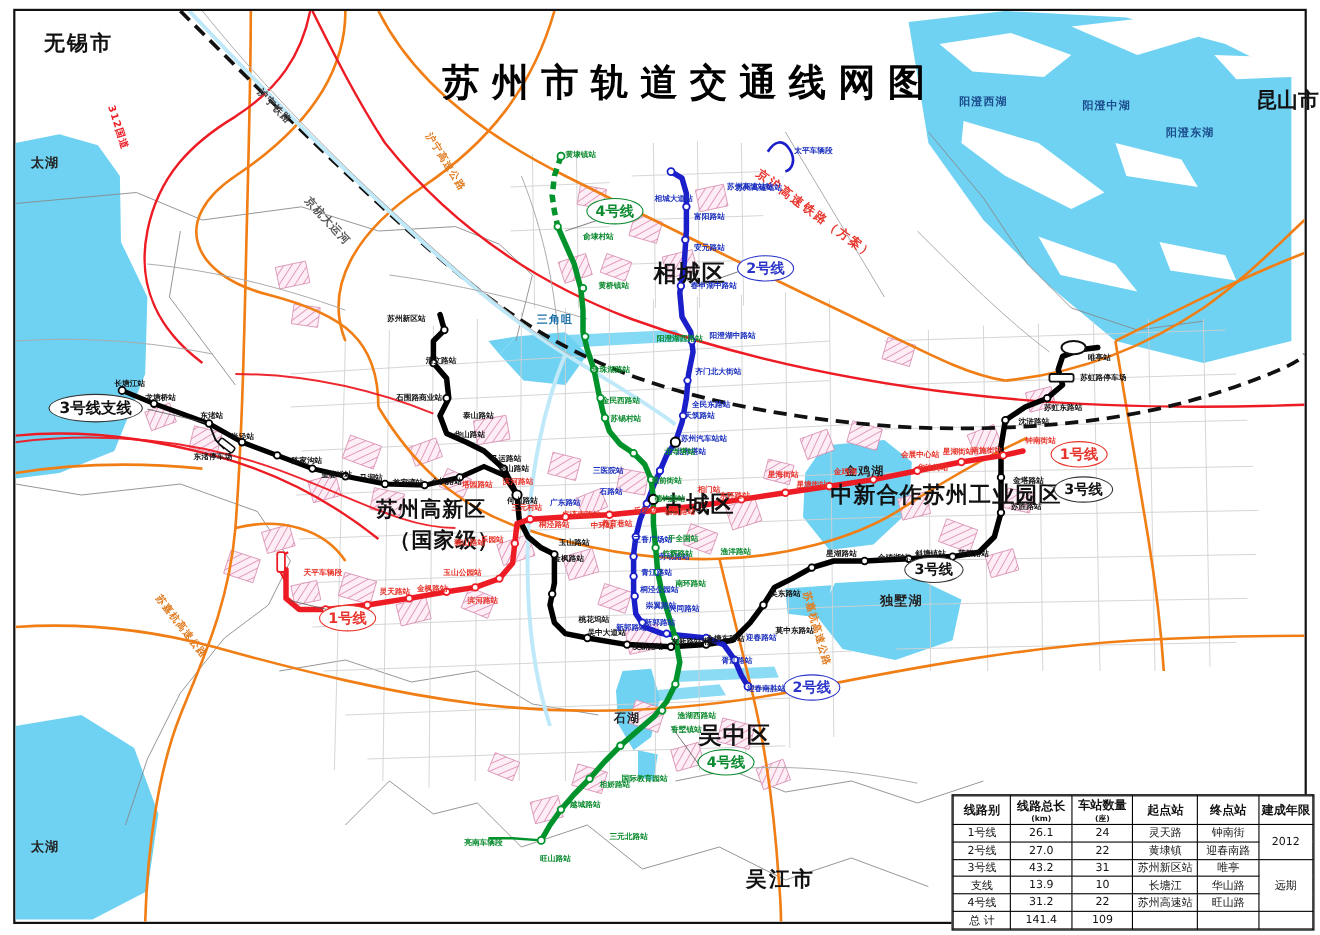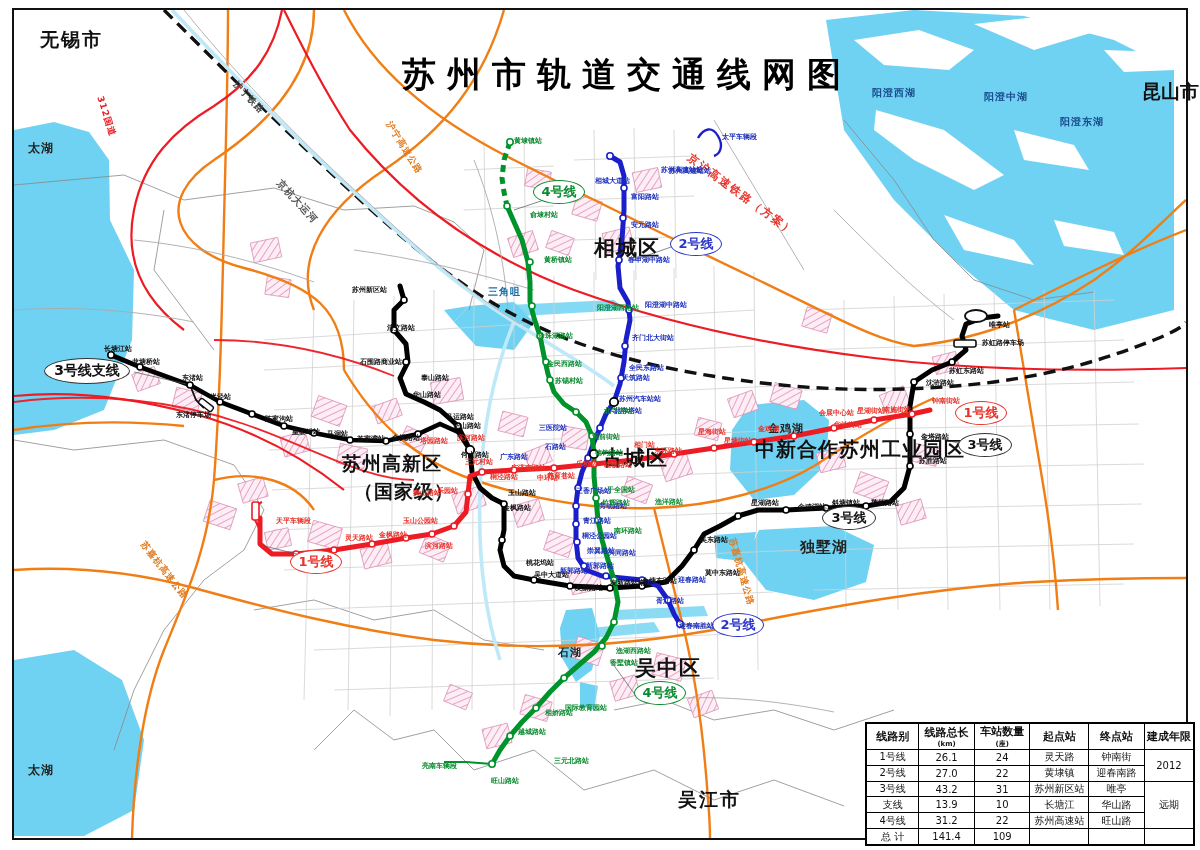--- a/index.html
+++ b/index.html
@@ -439,21 +439,21 @@
     <div class="lbl district-label" style="left:340px;top:472px;">（国家级）</div>
     <div class="lbl district-label" style="left:741px;top:429px;font-size:20px;">中新合作苏州工业园区</div>
 
     <div class="lbl lake-label big" style="left:14px;top:132px;">太湖</div>
     <div class="lbl lake-label big" style="left:14px;top:754px;">太湖</div>
     <div class="lbl lake-label" style="left:858px;top:78px;">阳澄西湖</div>
     <div class="lbl lake-label" style="left:970px;top:82px;">阳澄中湖</div>
     <div class="lbl lake-label" style="left:1046px;top:107px;">阳澄东湖</div>
     <div class="lbl lake-label" style="left:474px;top:277px;color:#1a6fa8;">三角咀</div>
     <div class="lbl lake-label" style="left:754px;top:413px;font-size:11px;color:#222;">金鸡湖</div>
-    <div class="lbl lake-label" style="left:786px;top:530px;font-size:15px;color:#222;">独墅湖</div>
+    <div class="lbl lake-label" style="left:786px;top:530px;font-size:12px;color:#222;">独墅湖</div>
     <div class="lbl lake-label" style="left:544px;top:637px;font-size:11px;color:#222;">石湖</div>
 
     <div class="lbl road-label" style="left:90px;top:85px;transform:rotate(72deg);transform-origin:left top;color:#ed1c24;">312国道</div>
     <div class="lbl road-label" style="left:378px;top:110px;transform:rotate(58deg);transform-origin:left top;">沪宁高速公路</div>
     <div class="lbl road-label" style="left:132px;top:530px;transform:rotate(52deg);transform-origin:left top;">苏嘉杭高速公路</div>
     <div class="lbl road-label" style="left:722px;top:527px;transform:rotate(74deg);transform-origin:left top;">苏嘉杭高速公路</div>
 
     <div class="lbl rail-label" style="left:224px;top:70px;transform:rotate(46deg);transform-origin:left top;">沪宁铁路</div>
     <div class="lbl canal-label" style="left:268px;top:168px;transform:rotate(47deg);transform-origin:left top;">京杭大运河</div>
     <div class="lbl hsr-label" style="left:678px;top:142px;transform:rotate(36deg);transform-origin:left top;">京沪高速铁路（方案）</div>

